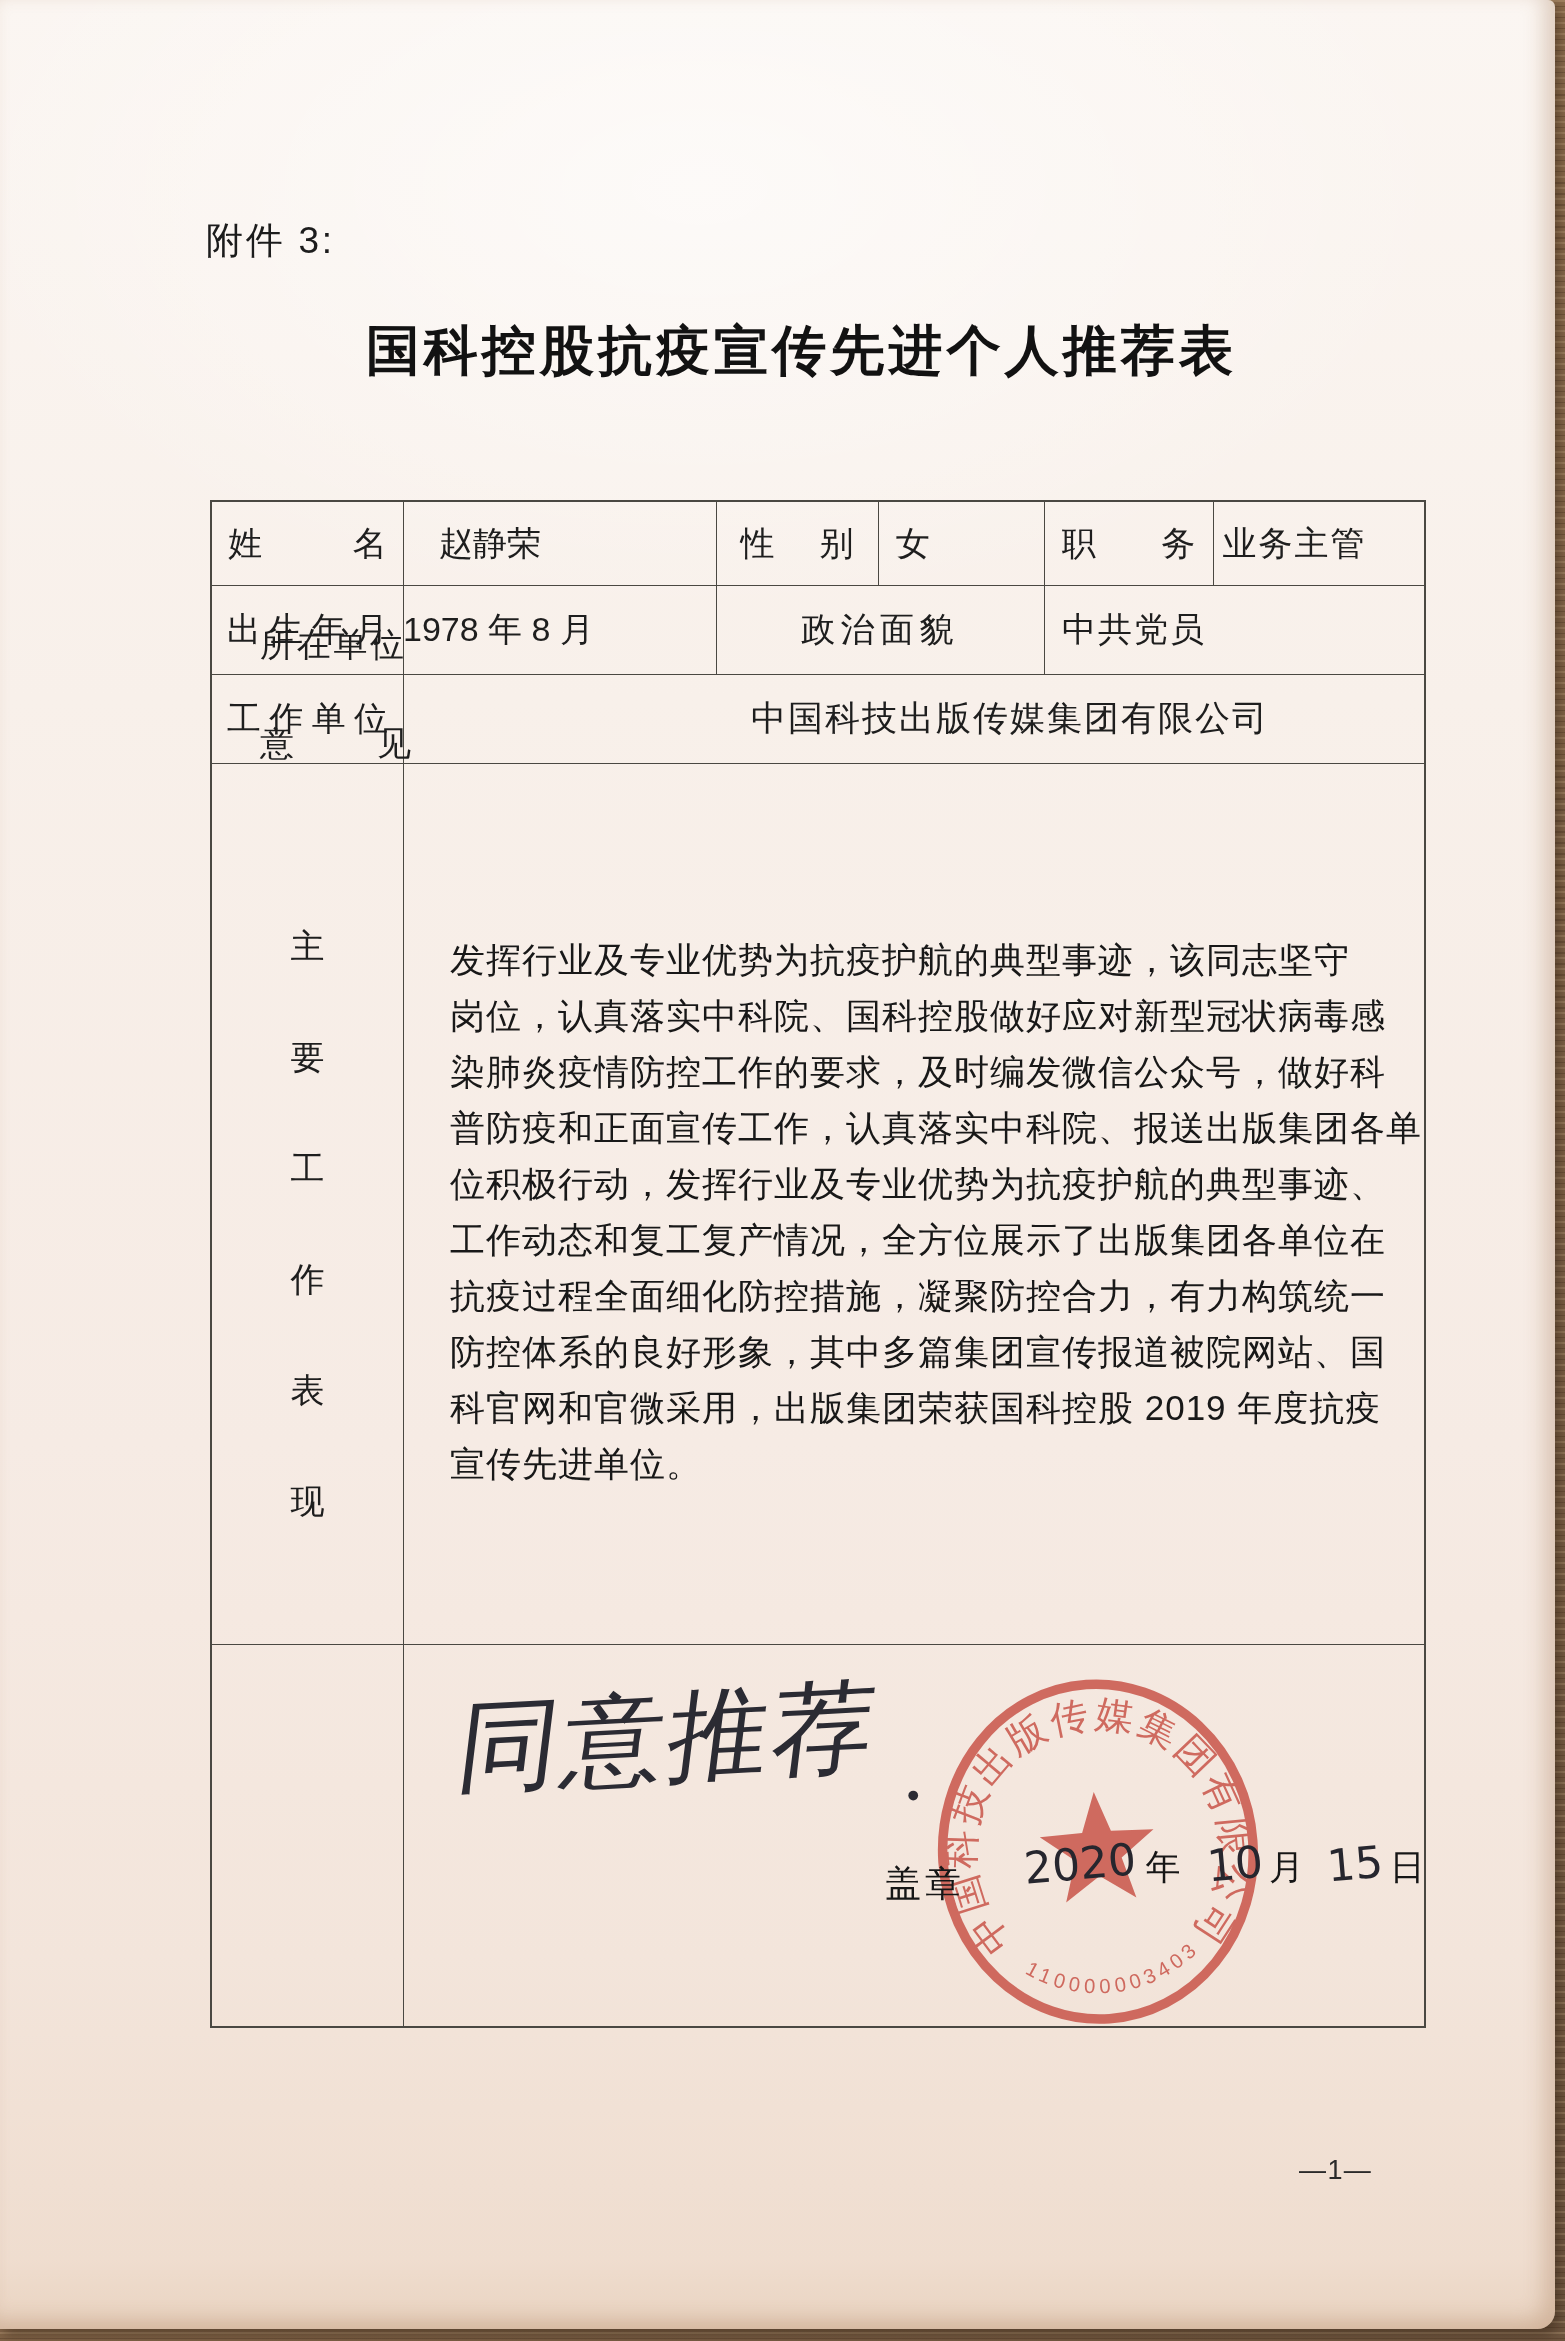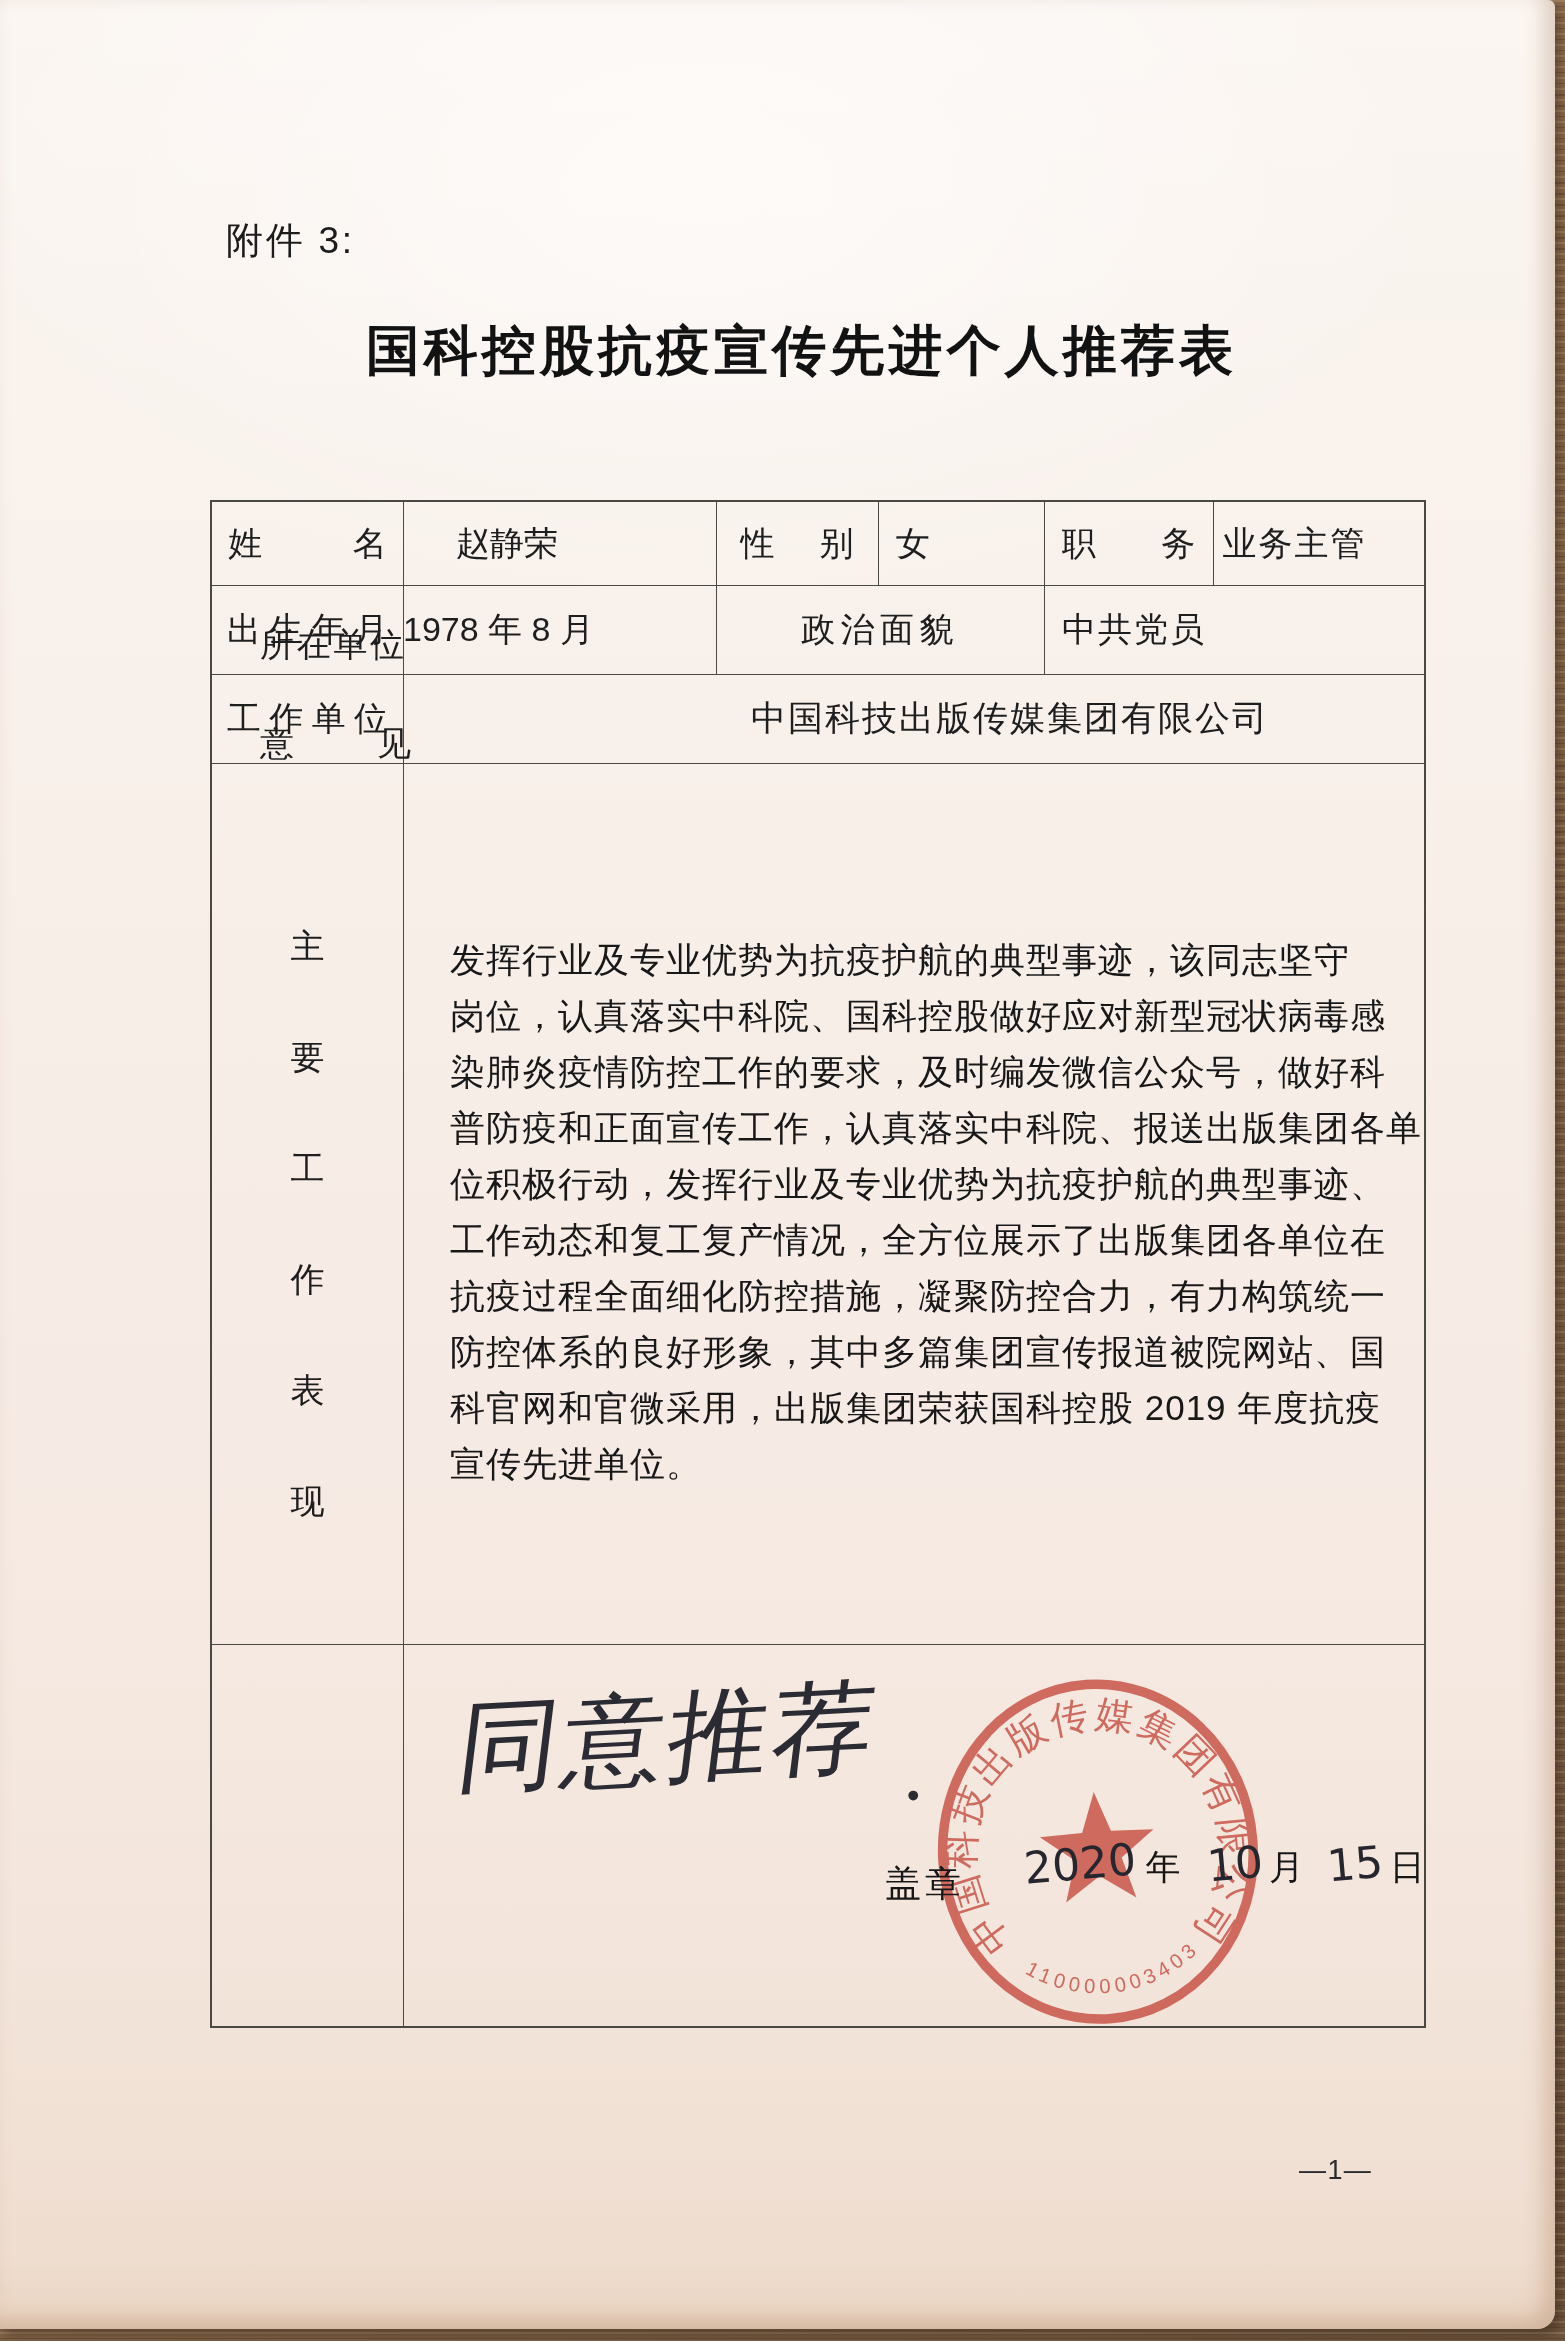--- a/index.html
+++ b/index.html
@@ -19,21 +19,21 @@
   .paper{
     position:absolute;left:0;top:0;width:1555px;height:2329px;
     background:
       radial-gradient(ellipse 1089px 613px at 45% 8%, rgba(255,255,255,.55), rgba(255,255,255,0) 70%),
       linear-gradient(to bottom,#fbf6f2 0%,#f8f0ea 30%,#f6ebe4 62%,#f3e5db 84%,#efddcf 97%,#e9d3c0 100%);
     border-radius:0 6.8px 17.7px 0;
     box-shadow: inset -11px -8.2px 20.4px rgba(150,100,60,.28), 4.1px 5.4px 12.3px rgba(40,25,12,.45);
   }
   .t{position:absolute;color:#1c1c1c;}
 
-  .attachment{left:206px;top:216px;font-size:37px;letter-spacing:2.7px;margin-left:20px;}
+  .attachment{left:206px;top:216px;font-size:37px;letter-spacing:2.7px;}
   .doc-title{
     left:0;top:315px;width:1566px;text-align:center;
     font-size:54px;font-weight:700;letter-spacing:4.1px;color:#121212;
     transform:translateX(18.4px);
   }
 
   
   .table{
     position:absolute;left:210px;top:500px;width:1216px;height:1528px;
     border:2px solid #4a4842;box-sizing:border-box;
@@ -107,21 +107,21 @@
     <div class="vline" style="left:666px;top:0;height:83px"></div>
     <div class="vline" style="left:832px;top:0;height:83px"></div>
     <div class="vline" style="left:1001px;top:0;height:83px"></div>
     <div class="vline" style="left:504px;top:83px;height:89px"></div>
     <div class="vline" style="left:832px;top:83px;height:89px"></div>
 
     <div class="cell row1 just" style="left:0;width:191px;padding:0 16.3px">
       <span>姓</span>
       <span>名</span>
     </div>
-    <div class="cell row1" style="left:191px;width:313px;padding-left:53px">赵静荣</div>
+    <div class="cell row1" style="left:191px;width:313px;padding-left:36px">赵静荣</div>
     <div class="cell row1" style="left:504px;width:162px;padding:0 24.5px;justify-content:space-between">
       <span>性</span>
       <span>别</span>
     </div>
     <div class="cell row1" style="left:666px;width:166px;padding-left:17.7px">女</div>
     <div class="cell row1" style="left:832px;width:169px;padding:0 17.7px;justify-content:space-between">
       <span>职</span>
       <span>务</span>
     </div>
     <div class="cell row1" style="left:1001px;width:245px;padding-left:9.5px;letter-spacing:2px">业务主管</div>

